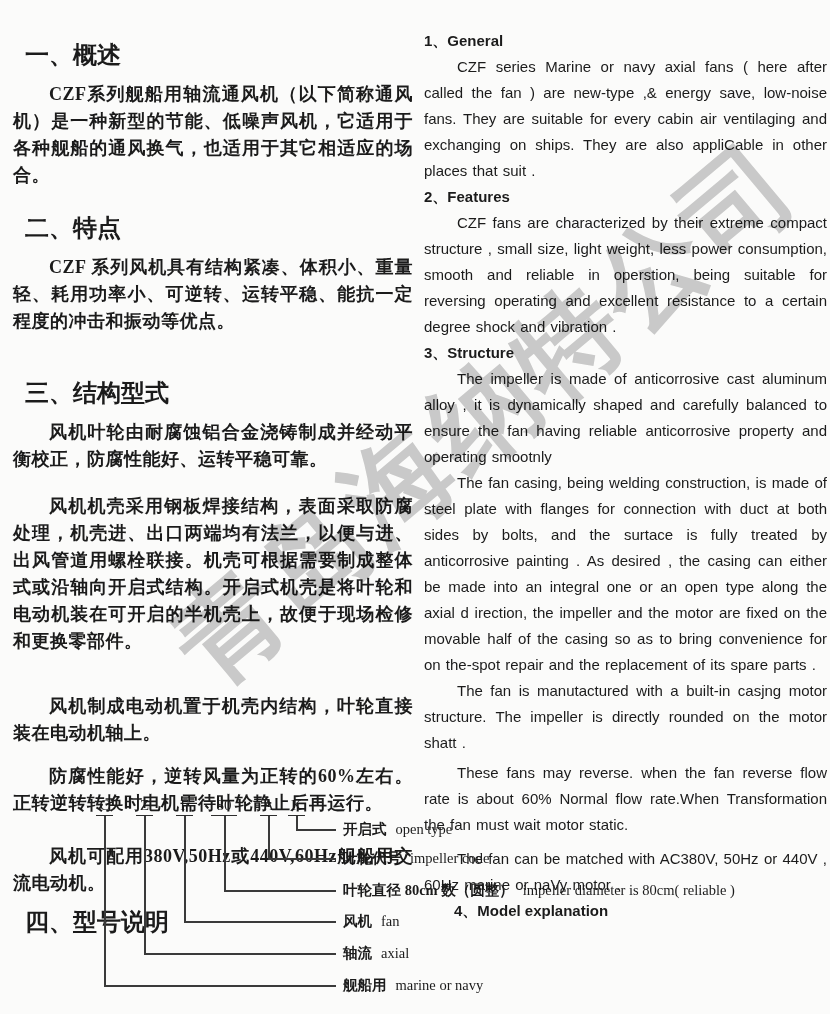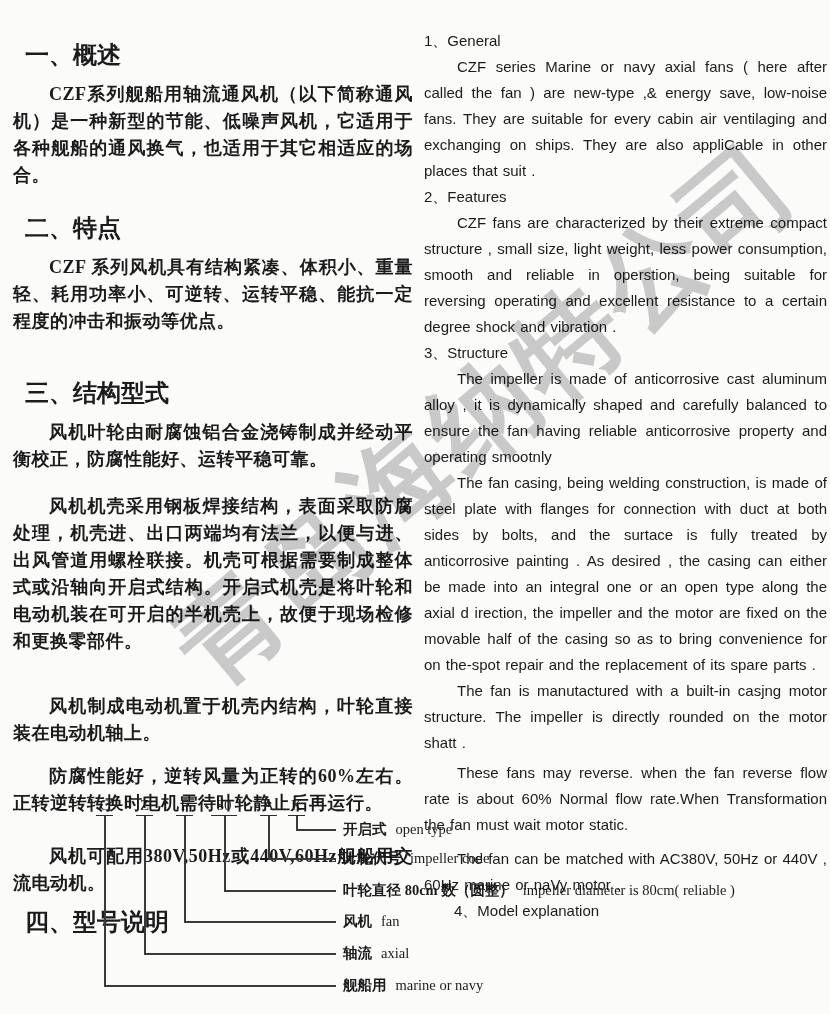--- a/index.html
+++ b/index.html
@@ -16,21 +16,21 @@
 
   
   .zh-h { font-size:24px; line-height:27px; font-weight:bold; margin:12px;font-family:Liberation Serif, serif; }
   .zh-p { font-size:18px; line-height:27px; font-weight:bold; margin:0;
           text-align:justify; text-indent:2em; letter-spacing:0.5px; }
   .mt-26 { margin-top:26px; } .mt-45 { margin-top:45px; }
   .mt-20 { margin-top:20px; } .mt-38 { margin-top:38px; }
   .mt-16 { margin-top:16px; } .mt-25 { margin-top:26px; }
 
   
-  .en-h { font-size:15px; line-height:26px; font-weight:normal; margin:0; }
+  .en-h { font-size:15px; line-height:26px; font-weight:bold; margin:0; }
   .en-p { font-size:15px; line-height:26px; margin:0;
           text-align:justify; text-indent:2.2em; word-spacing:1px; }
   .en-mt-4 { margin-top:4px; } .en-mt-8 { margin-top:8px; }
   .en-indent { padding-left:2em; }
 
   
   .watermark {
     position:absolute; left:190px; top:590px; z-index:6;
     font-size:106px; font-weight:bold; letter-spacing:4px; white-space:nowrap;
     color:#9e9e9e; opacity:0.52; transform:rotate(-40deg); transform-origin:0 50%;

